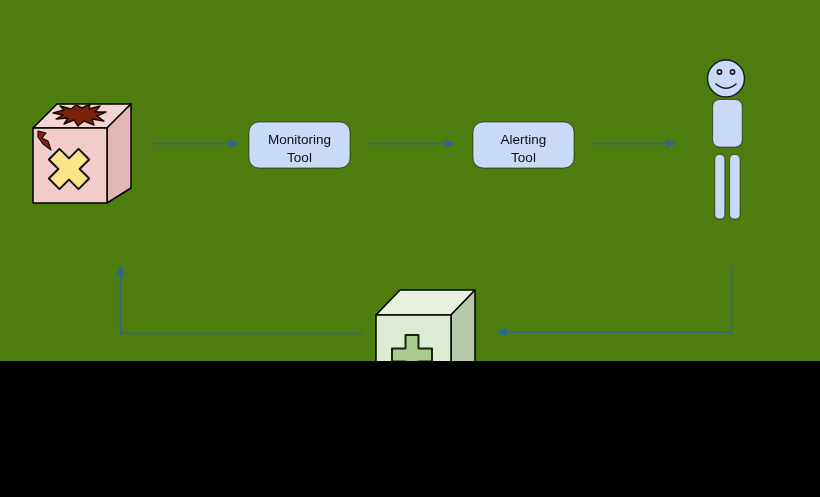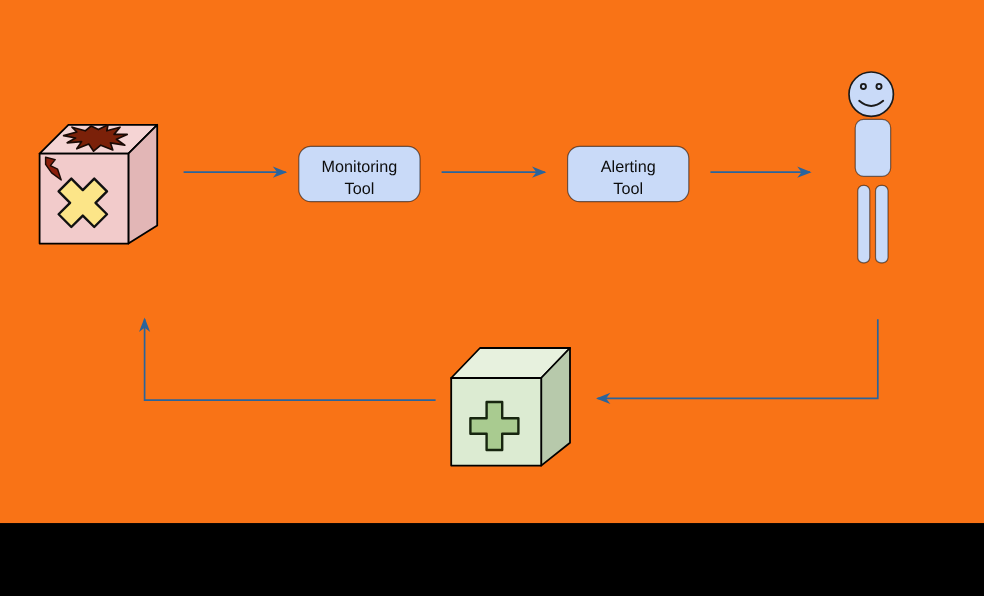--- a/index.html
+++ b/index.html
@@ -1,20 +1,20 @@
 <!DOCTYPE html>
 <html><head>
 <meta charset="utf-8">
 <style>
   html, body { margin: 0; padding: 0; }
   body { background: #000; }
   .stage {
     position: relative;
-    width: 820px; height: 436px;
-    background: #f97316;
+    width: 820px; height: 361px;
+    background: #4d7c0f;
     overflow: hidden;
     font-family: "Liberation Sans", sans-serif;
   }
   svg { display: block; }
   .conn { fill: none; stroke-width: 1.4; }
   .cube-face { stroke: #000; stroke-width: 1.5; stroke-linejoin: round; }
   .tool-box { stroke: rgba(10,12,20,0.55); stroke-width: 1; }
   .box-label {
     font-family: "Liberation Sans", sans-serif;
     font-size: 13.5px;

